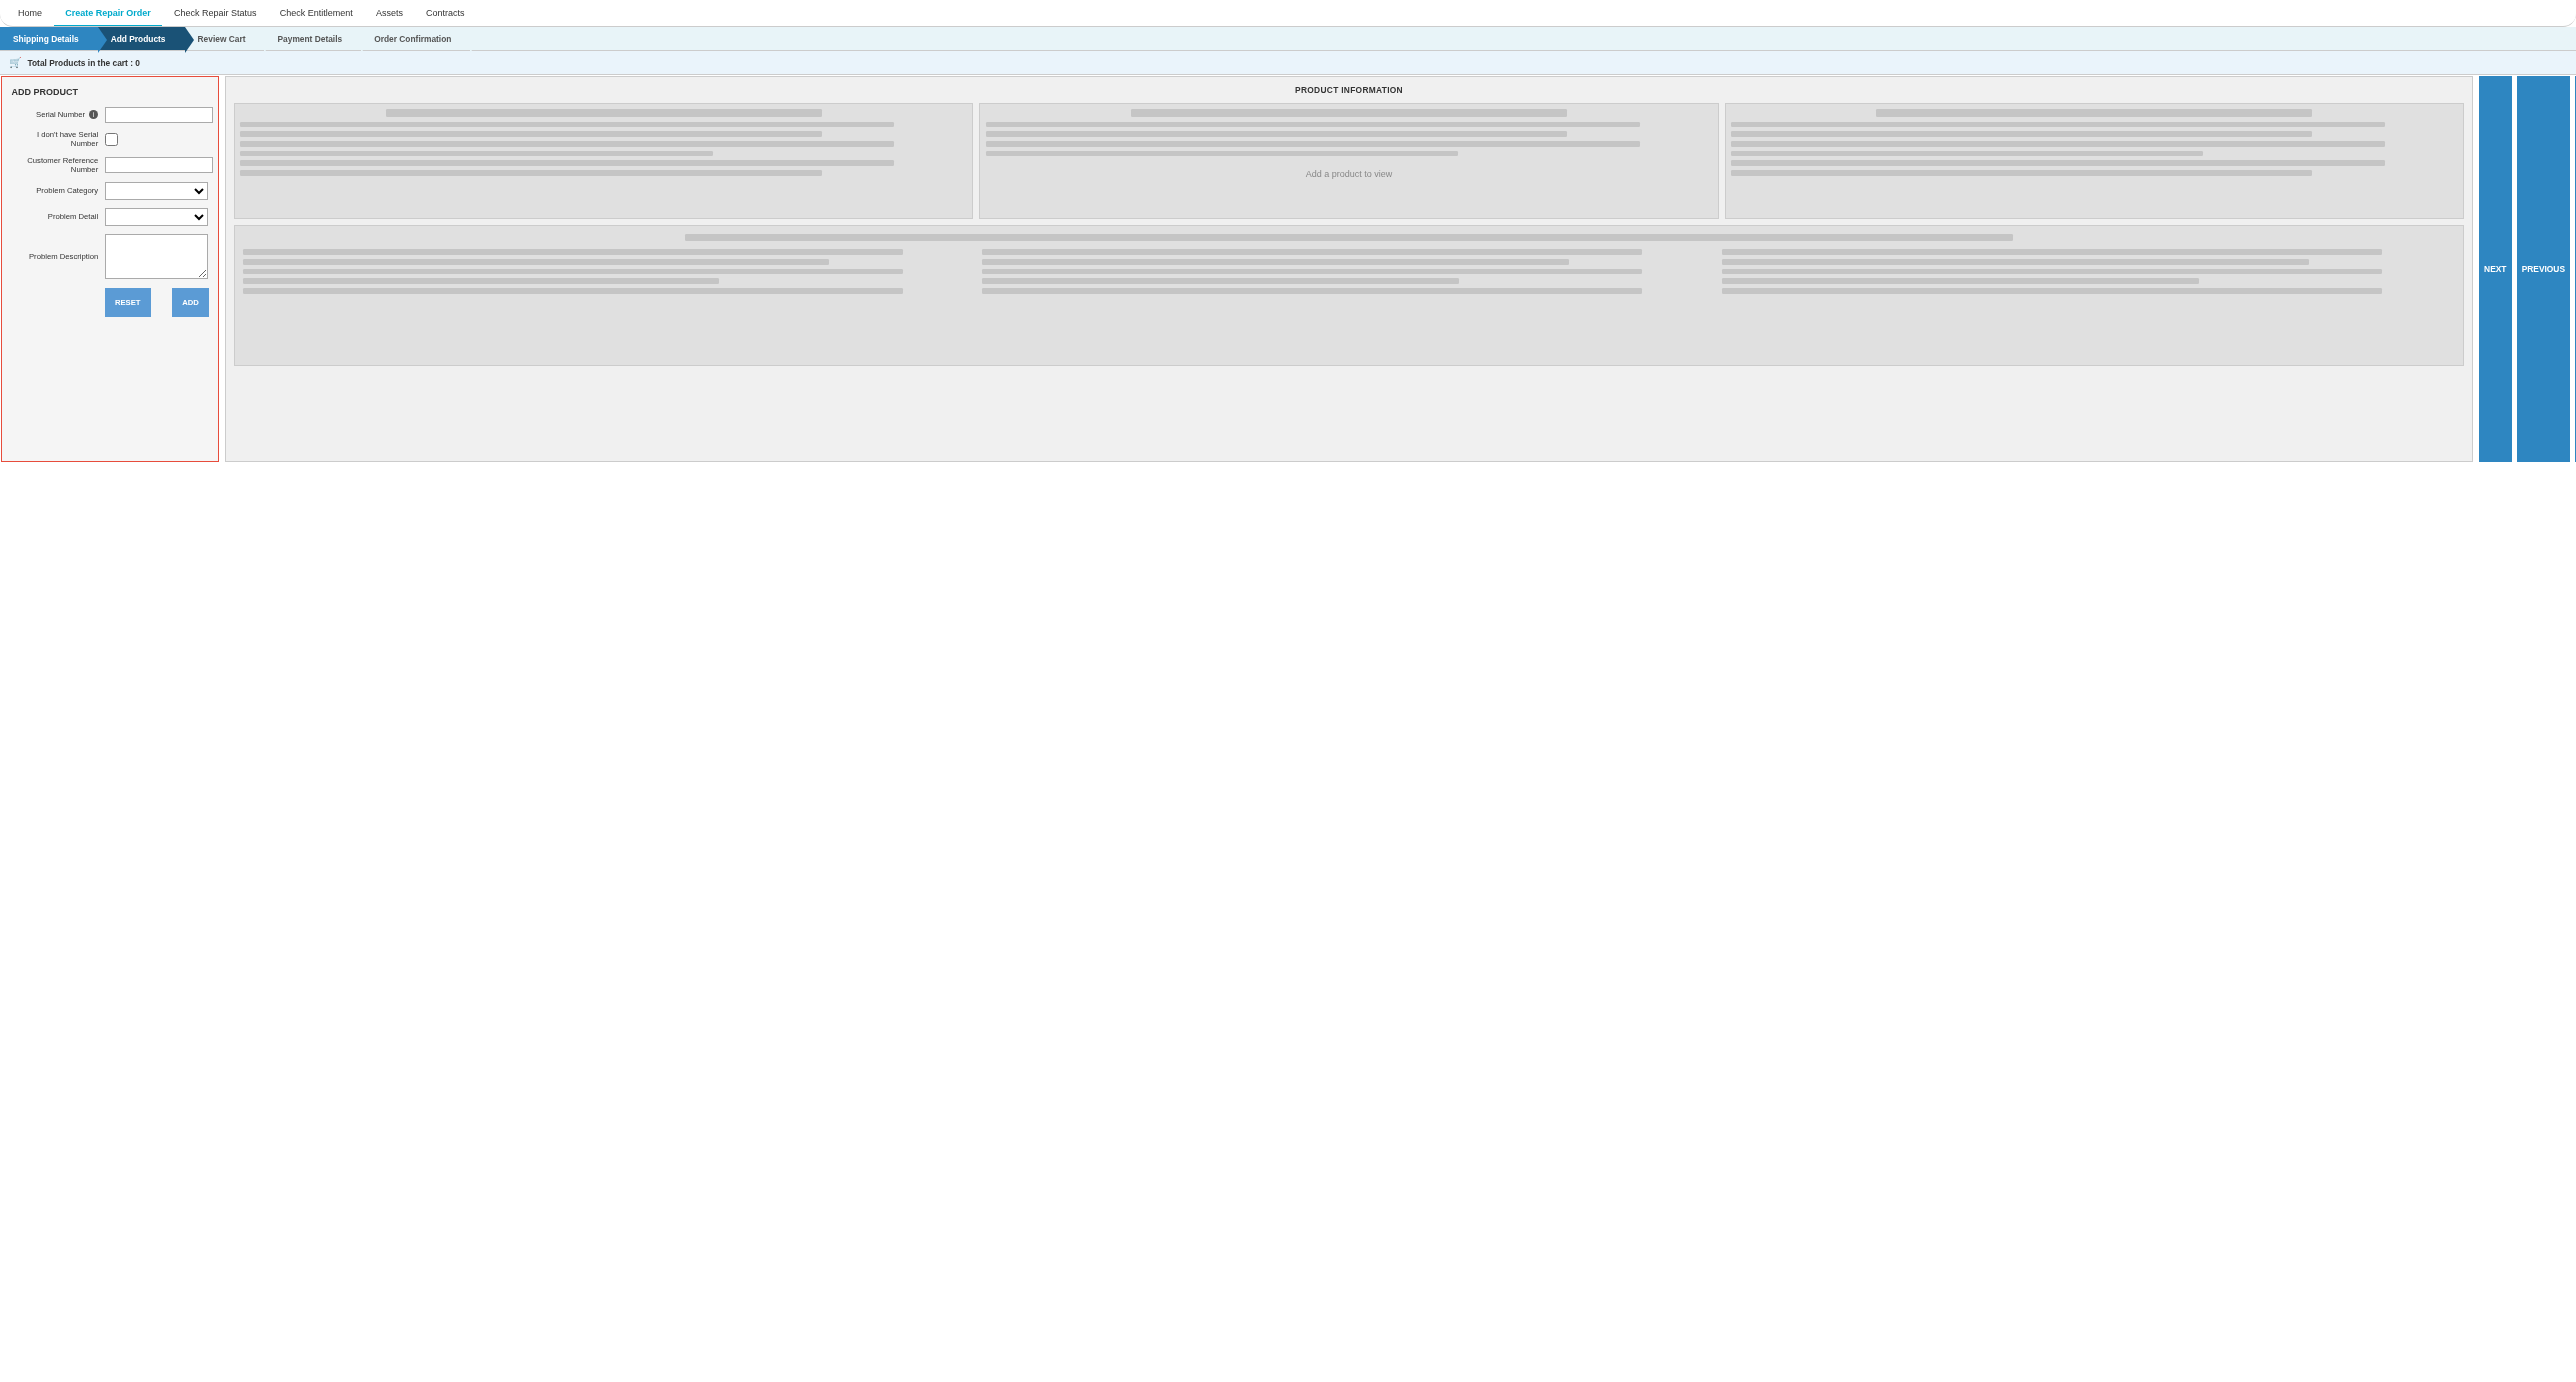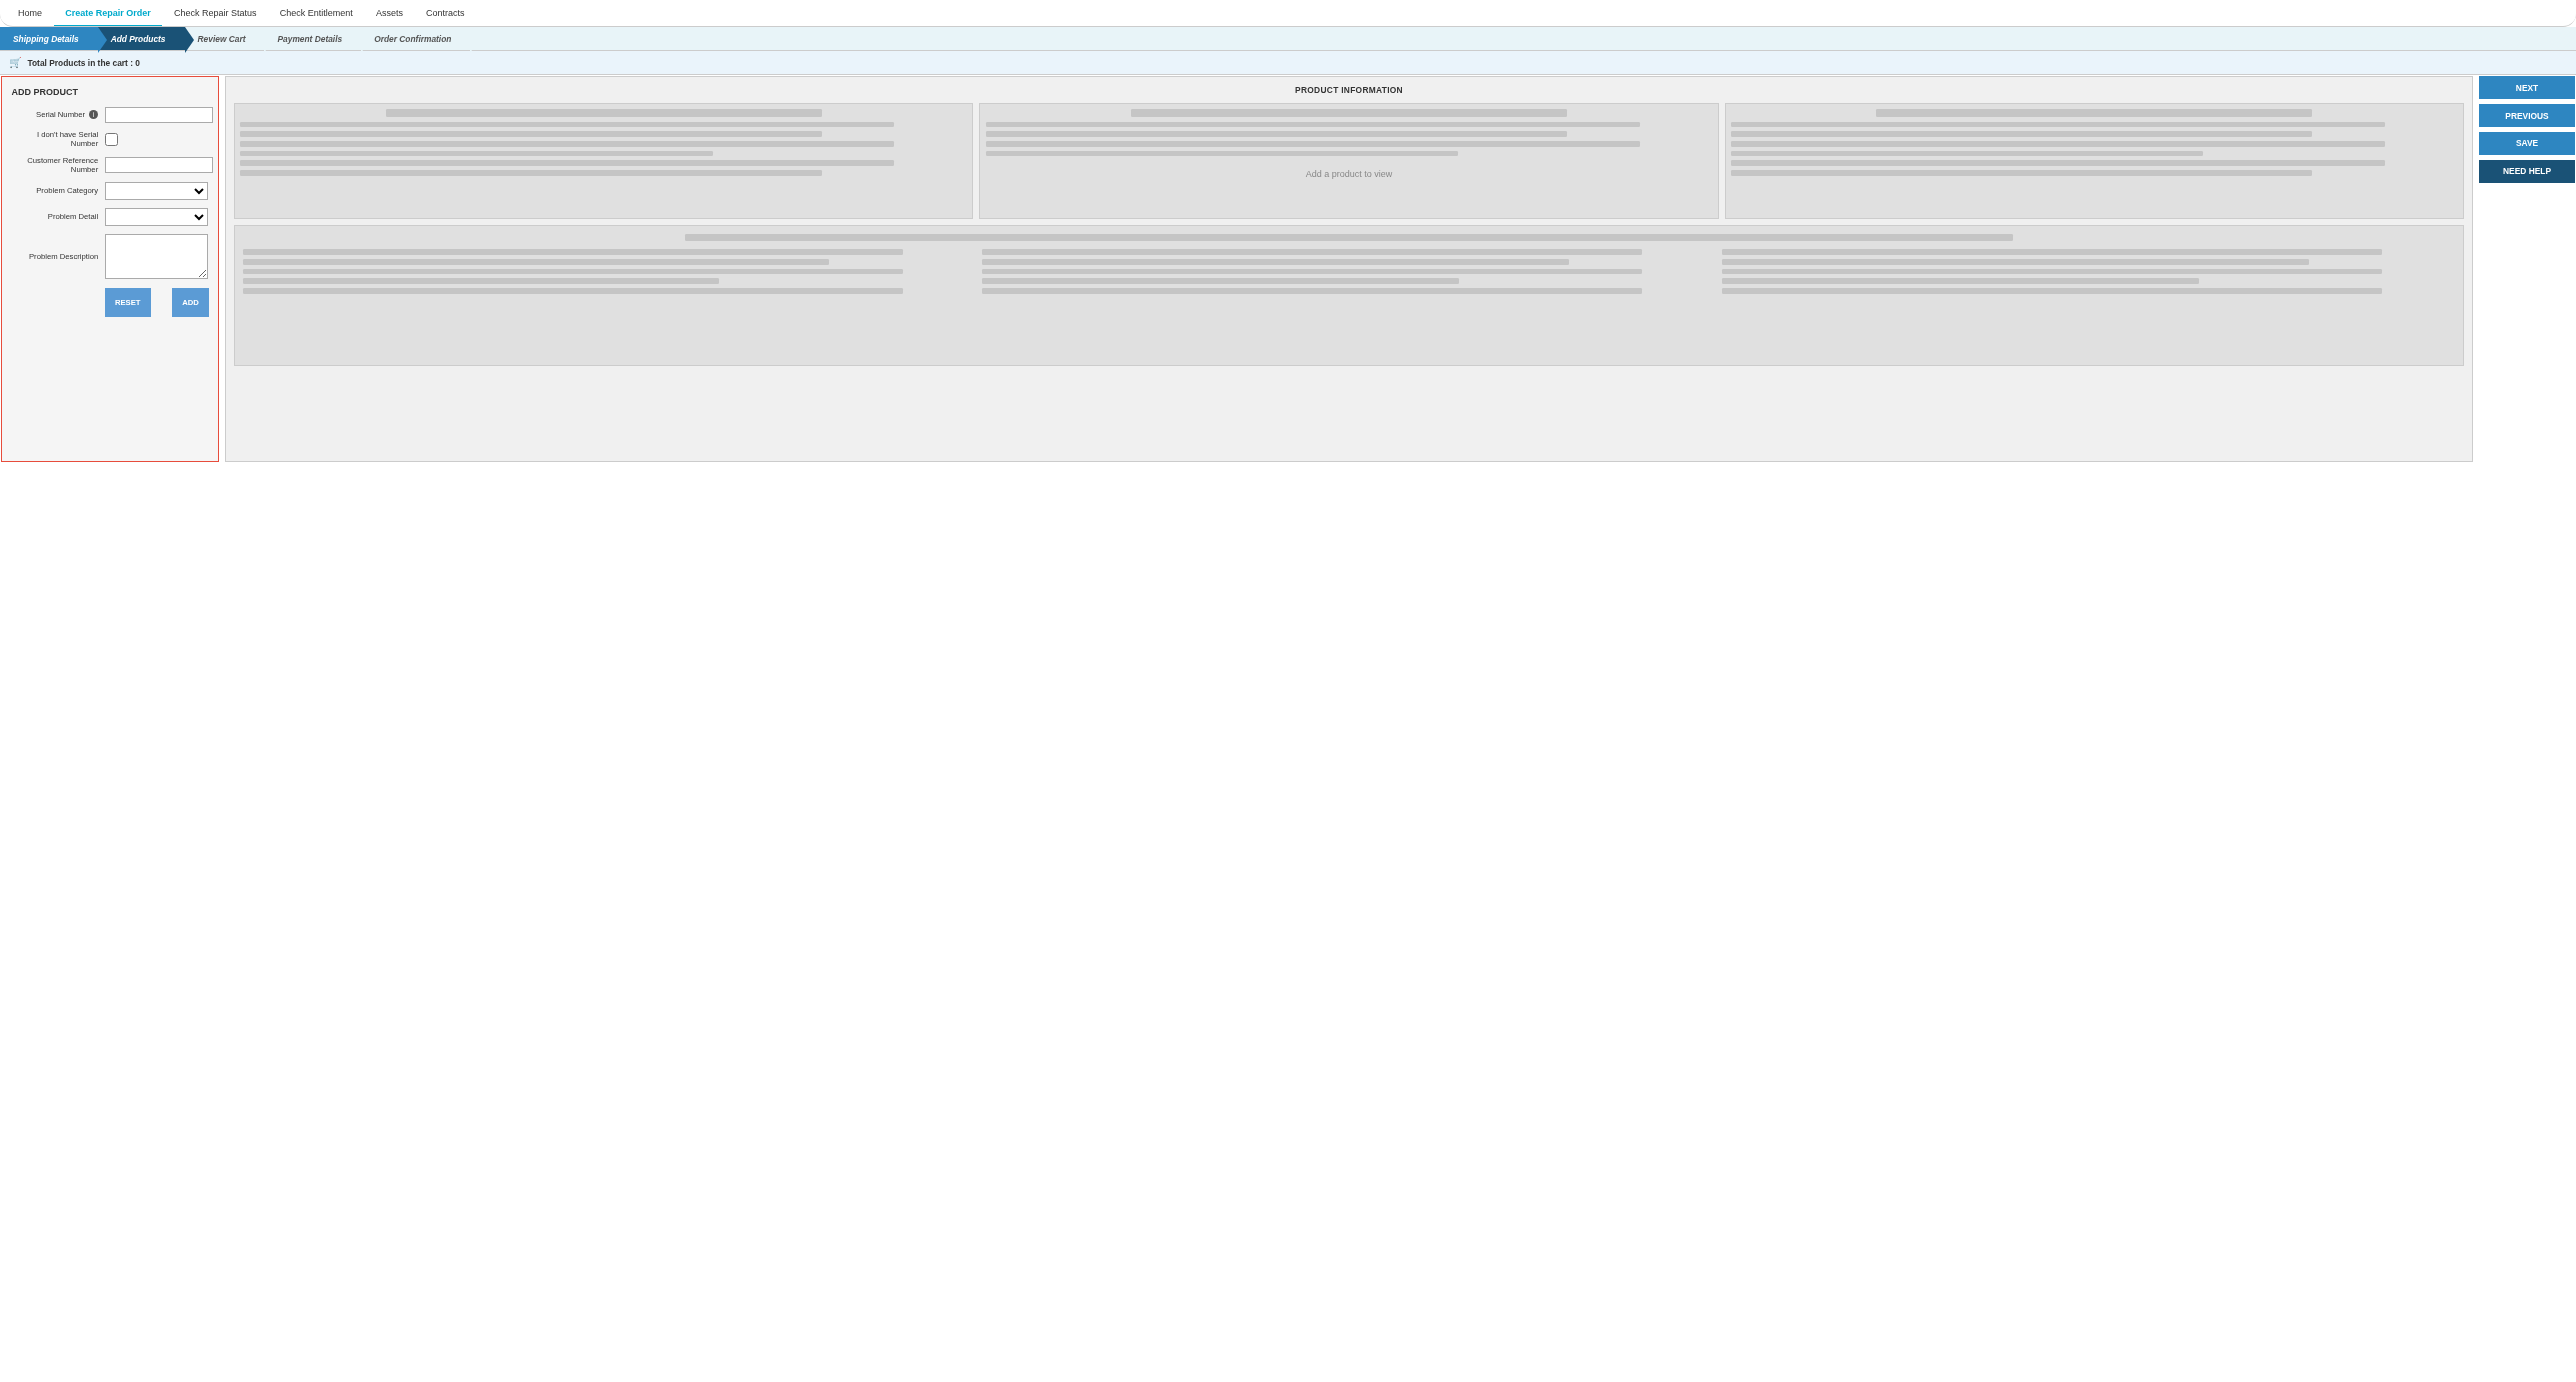--- a/index.html
+++ b/index.html
@@ -29,21 +29,20 @@
       text-align: right;
     }
 
     
     .steps-bar {
       display: flex;
       align-items: center;
       background: #e8f4f8;
       padding: 0;
       border-bottom: 0.6px solid #ccc;
-      font-style: italic;
     }
     .step {
       padding: 6.4px 19px 6.4px 13px;
       font-size: 8.4px;
       font-weight: bold;
       color: #555;
       position: relative;
       cursor: pointer;
     }
     .step.active-step {
@@ -282,21 +281,21 @@
     }
     .bottom-col {
       flex: 1;
     }
 
     
     .right-panel {
       width: 96px;
       min-width: 96px;
       display: flex;
-      flex-direction: column;
+      flex-direction: row;
       gap: 5.1px;
       padding-top: 0;
     }
     .action-btn {
       padding: 6.4px 5.1px;
       background: #2e86c1;
       color: #fff;
       font-weight: bold;
       font-size: 8.4px;
       border: none;

